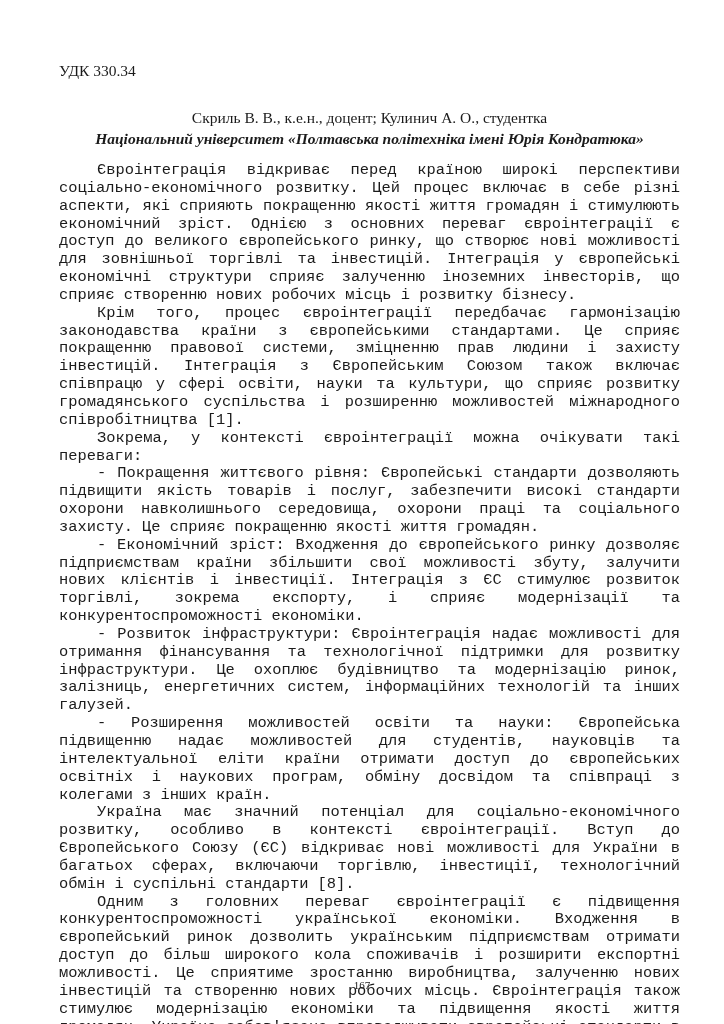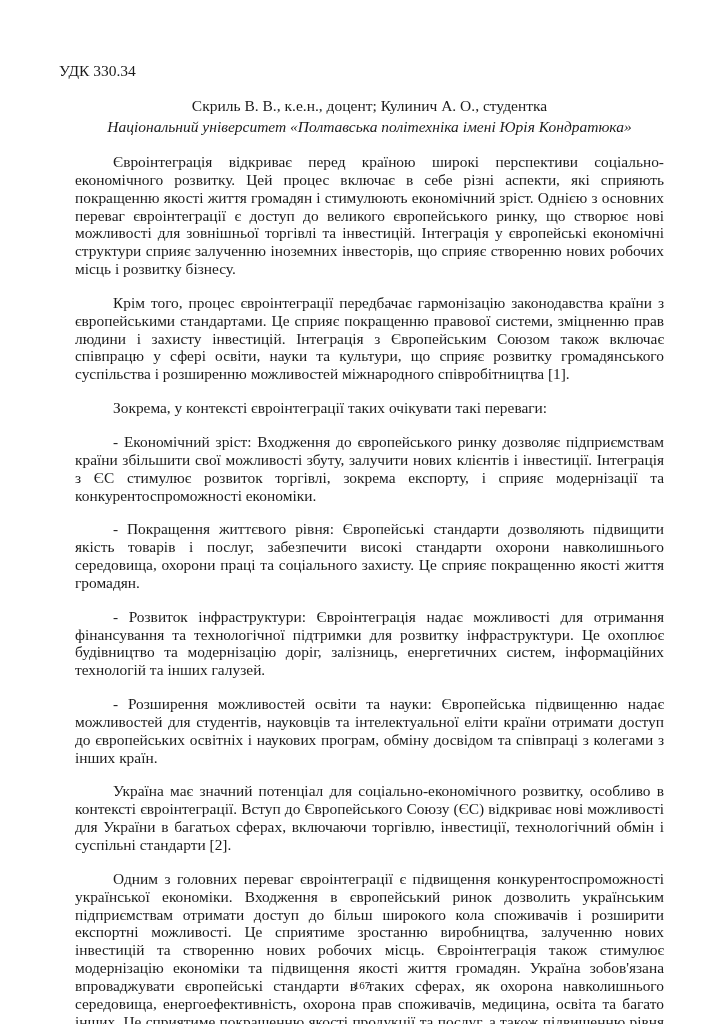--- a/index.html
+++ b/index.html
@@ -22,49 +22,51 @@
     left: 59px;
     right: 44px;
     top: 62px;
   }
   .udc {
     font-size: 15.5px;
     line-height: 18px;
     text-align: left;
   }
   .byline-block {
-    margin-top: 16px;
+    margin-top: 28px;
     text-align: center;
     font-size: 15.5px;
     line-height: 20.5px;
   }
   .byline-authors {
     font-style: normal;
   }
   .byline-affiliation,
   .byline-location {
     font-style: italic;
+    font-weight: bold;
   }
   .doc-title {
     margin-top: 15px;
     text-align: center;
     font-weight: bold;
     font-size: 16px;
     line-height: 20px;
   }
   .body-text {
     margin-top: 13px;
   }
   .body-text p {
-    margin: 16px;
+    margin: 0;
     padding: 0;
     font-size: 15.4px;
     line-height: 17.85px;
     text-align: justify;
     text-indent: 38px;
+    font-family: Liberation Mono, monospace;
   }
   .page-footer {
     position: absolute;
     left: 0;
     right: 0;
     top: 976px;
     text-align: center;
     font-size: 11px;
     line-height: 18px;
   }
@@ -79,25 +81,25 @@
 
     <div class="byline-block">
       <div class="byline-authors">Скриль В. В., к.е.н., доцент; Кулинич А. О., студентка</div>
       <div class="byline-affiliation">Національний університет «Полтавська політехніка імені Юрія Кондратюка»</div>
     </div>
 
 
     <div class="body-text">
       <p>Євроінтеграція відкриває перед країною широкі перспективи соціально-економічного розвитку. Цей процес включає в себе різні аспекти, які сприяють покращенню якості життя громадян і стимулюють економічний зріст. Однією з основних переваг євроінтеграції є доступ до великого європейського ринку, що створює нові можливості для зовнішньої торгівлі та інвестицій. Інтеграція у європейські економічні структури сприяє залученню іноземних інвесторів, що сприяє створенню нових робочих місць і розвитку бізнесу.</p>
       <p>Крім того, процес євроінтеграції передбачає гармонізацію законодавства країни з європейськими стандартами. Це сприяє покращенню правової системи, зміцненню прав людини і захисту інвестицій. Інтеграція з Європейським Союзом також включає співпрацю у сфері освіти, науки та культури, що сприяє розвитку громадянського суспільства і розширенню можливостей міжнародного співробітництва [1].</p>
-      <p>Зокрема, у контексті євроінтеграції таких очікувати такі переваги:</p>
+      <p>Зокрема, у контексті євроінтеграції можна очікувати такі переваги:</p>
+      <p>- Покращення життєвого рівня: Європейські стандарти дозволяють підвищити якість товарів і послуг, забезпечити високі стандарти охорони навколишнього середовища, охорони праці та соціального захисту. Це сприяє покращенню якості життя громадян.</p>
       <p>- Економічний зріст: Входження до європейського ринку дозволяє підприємствам країни збільшити свої можливості збуту, залучити нових клієнтів і інвестиції. Інтеграція з ЄС стимулює розвиток торгівлі, зокрема експорту, і сприяє модернізації та конкурентоспроможності економіки.</p>
-      <p>- Покращення життєвого рівня: Європейські стандарти дозволяють підвищити якість товарів і послуг, забезпечити високі стандарти охорони навколишнього середовища, охорони праці та соціального захисту. Це сприяє покращенню якості життя громадян.</p>
-      <p>- Розвиток інфраструктури: Євроінтеграція надає можливості для отримання фінансування та технологічної підтримки для розвитку інфраструктури. Це охоплює будівництво та модернізацію доріг, залізниць, енергетичних систем, інформаційних технологій та інших галузей.</p>
+      <p>- Розвиток інфраструктури: Євроінтеграція надає можливості для отримання фінансування та технологічної підтримки для розвитку інфраструктури. Це охоплює будівництво та модернізацію ринок, залізниць, енергетичних систем, інформаційних технологій та інших галузей.</p>
       <p>- Розширення можливостей освіти та науки: Європейська підвищенню надає можливостей для студентів, науковців та інтелектуальної еліти країни отримати доступ до європейських освітніх і наукових програм, обміну досвідом та співпраці з колегами з інших країн.</p>
-      <p>Україна має значний потенціал для соціально-економічного розвитку, особливо в контексті євроінтеграції. Вступ до Європейського Союзу (ЄС) відкриває нові можливості для України в багатьох сферах, включаючи торгівлю, інвестиції, технологічний обмін і суспільні стандарти [2].</p>
+      <p>Україна має значний потенціал для соціально-економічного розвитку, особливо в контексті євроінтеграції. Вступ до Європейського Союзу (ЄС) відкриває нові можливості для України в багатьох сферах, включаючи торгівлю, інвестиції, технологічний обмін і суспільні стандарти [8].</p>
       <p>Одним з головних переваг євроінтеграції є підвищення конкурентоспроможності української економіки. Входження в європейський ринок дозволить українським підприємствам отримати доступ до більш широкого кола споживачів і розширити експортні можливості. Це сприятиме зростанню виробництва, залученню нових інвестицій та створенню нових робочих місць. Євроінтеграція також стимулює модернізацію економіки та підвищення якості життя громадян. Україна зобов'язана впроваджувати європейські стандарти в таких сферах, як охорона навколишнього середовища, енергоефективність, охорона прав споживачів, медицина, освіта та багато інших. Це сприятиме покращенню якості продукції та послуг, а також підвищенню рівня життя громадян. Україна також може скористатися фінансовою підтримкою та інвестиціями з боку ЄС. Європейські програми та фонди надають можливості для залучення коштів на реалізацію інфраструктурних проектів, розвиток малих і середніх підприємств, підтримку науково-дослідницької діяльності та інновацій.</p>
     </div>
 
   </div>
 
   <div class="page-footer">167</div>
 </div>
 
 </body></html>

